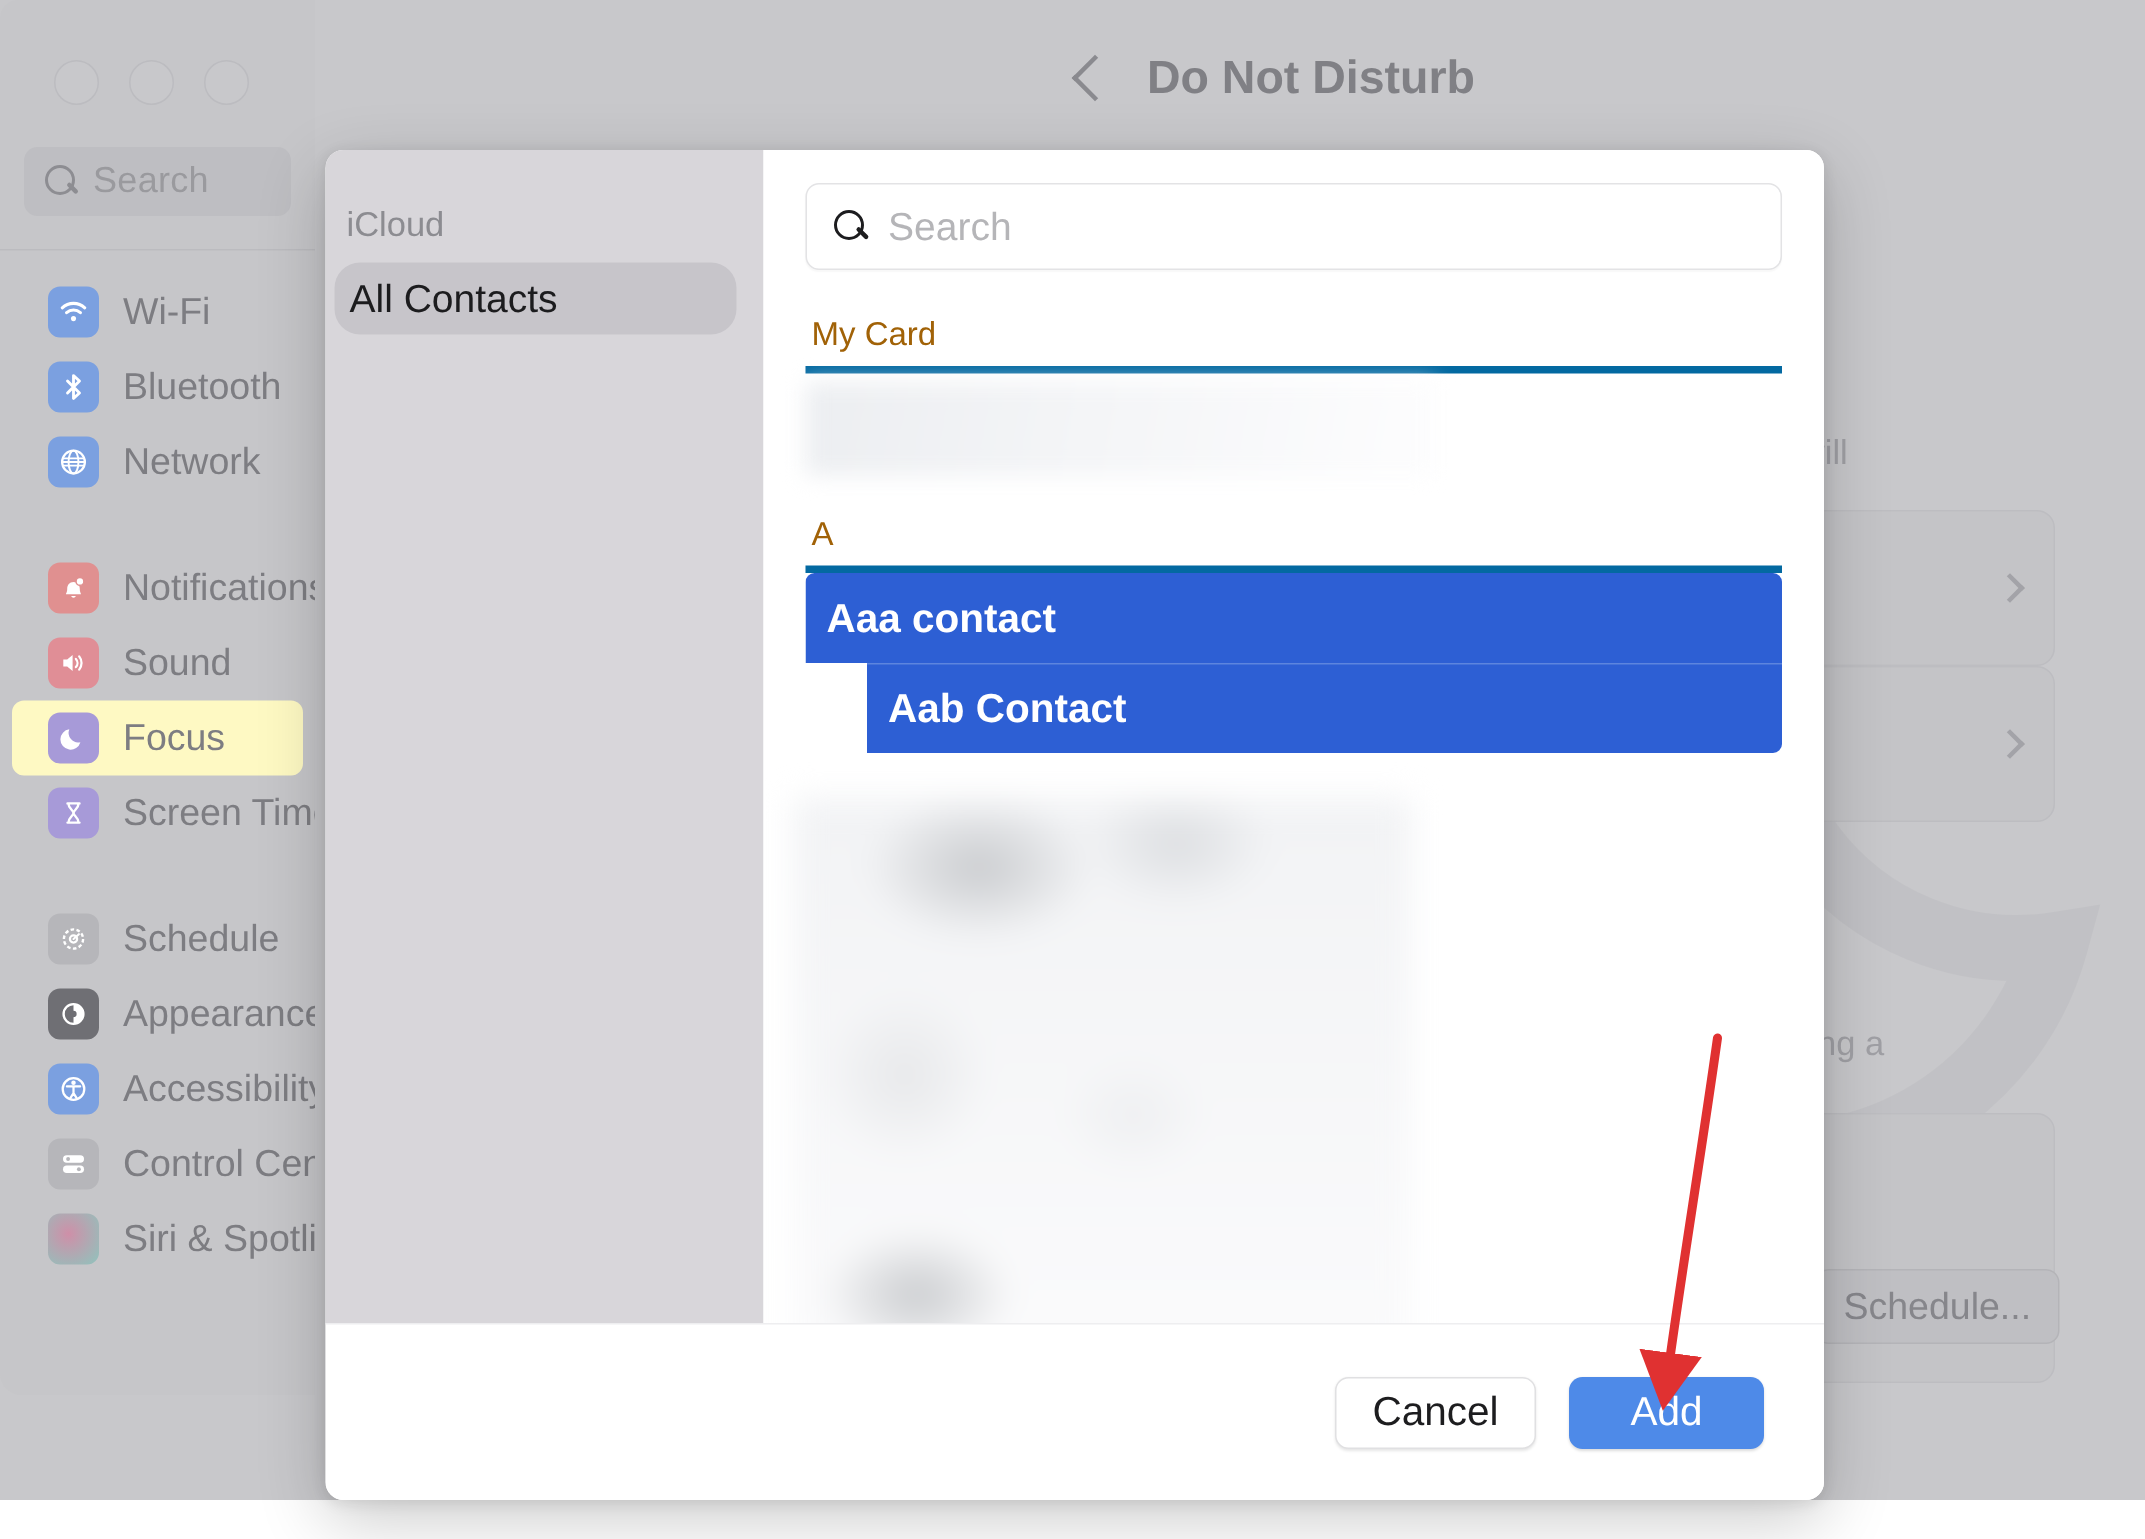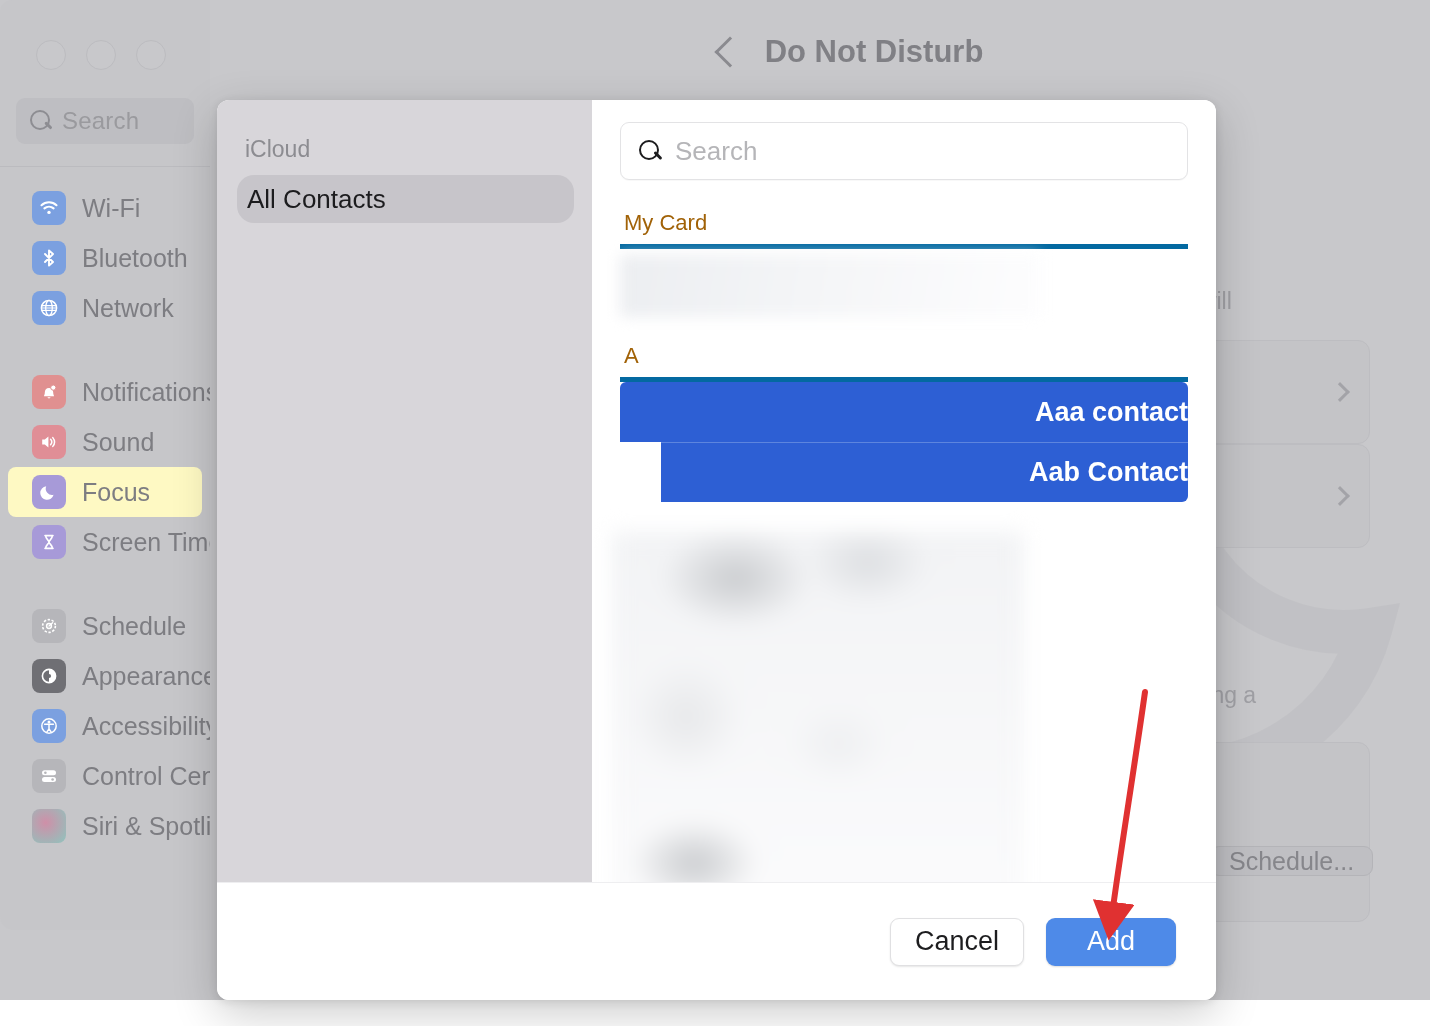--- a/index.html
+++ b/index.html
@@ -99,37 +99,37 @@
   .bg-text { position:absolute; color:#a0a0a5; font-size:23px; white-space:nowrap; }
   .bg-chev {
     position:absolute; width:14px; height:14px;
     border-right:3px solid #a3a3a8; border-top:3px solid #a3a3a8;
     transform: rotate(45deg);
   }
   .bg-button {
     position:absolute; background:#bfbfc3; border:1px solid #b4b4b8;
     border-radius: 9px; color:#86868b; font-size:25px;
     display:flex; align-items:center; justify-content:center;
-    padding: 0 18px; height:30px;
+    padding: 0 18px; height:50px;
   }
 
   
   .sheet {
     position:absolute; left:217px; top:100px; width:999px; height:900px;
     background:#ffffff;
     border-radius: 12px;
     box-shadow: 0 14px 46px rgba(0,0,0,.20), 0 2px 10px rgba(0,0,0,.10);
     overflow:hidden;
     display:flex; flex-direction:column;
   }
   .sheet-main { display:flex; flex: 1 1 auto; min-height:0; }
 
   .sheet-sidebar {
-    width: 375px; flex:none; background:#d8d6da;
-    padding: 36px 18px 0 20px;
+    width: 292px; flex:none; background:#d8d6da;
+    padding: 36px 18px 0 6px;
   }
   .src-header { font-size:23px; color:#8c8c91; padding-left: 8px; margin-bottom: 12px; }
   .src-item {
     height: 48px; display:flex; align-items:center; padding-left: 10px;
     border-radius: 17px; font-size: 26px; color:#1c1c1e;
   }
   .src-item.selected { background:#c7c5ca; }
 
   .sheet-list {
     flex: 1 1 auto; background:#ffffff; min-width:0;
@@ -160,21 +160,21 @@
   .blur-row {
     height: 62px; margin-top: 6px; width: 420px;
     background: linear-gradient(100deg,#eceef1 0%, #f4f5f7 45%, #fdfdfe 100%);
     filter: blur(7px);
     border-radius: 3px;
   }
 
   .contact-group { margin-top: 0; border-radius: 6px; overflow:hidden; }
   .contact-row {
     height: 60px; display:flex; align-items:center; padding-left: 14px;
-    font-size: 27px; font-weight: bold; justify-content: flex-end;
+    font-size: 27px; font-weight: bold;
   }
   .contact-row.selected { background:#2d5fd4; color:#ffffff; }
   .contact-row.selected + .contact-row.selected { border-top:1px solid #5d85de;margin-left:41px; }
 
   .detail-blur {
     position:absolute; left: 20px; top: 432px; width: 412px; height: 385px;
     background:
       radial-gradient(110px 70px at 30% 12%, #c9cbce 0%, rgba(201,203,206,0) 70%),
       radial-gradient(90px 60px at 62% 8%, #dcdee1 0%, rgba(220,222,225,0) 70%),
       radial-gradient(80px 80px at 18% 48%, #e7e8ea 0%, rgba(231,232,234,0) 72%),

